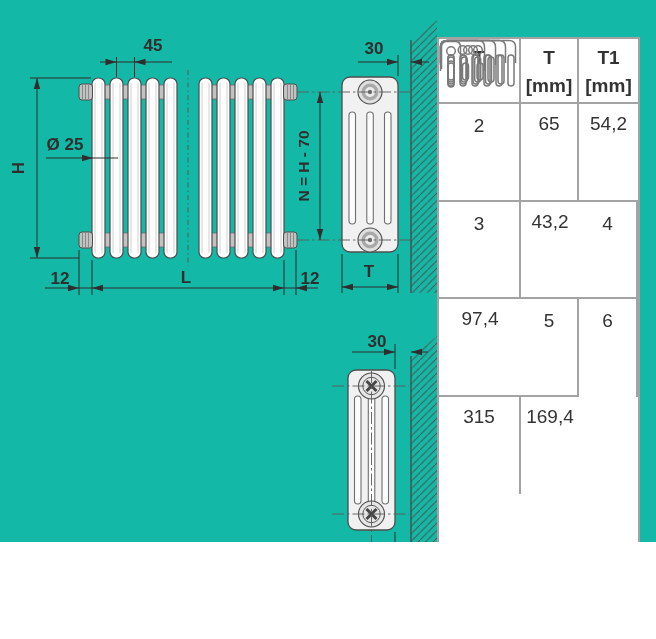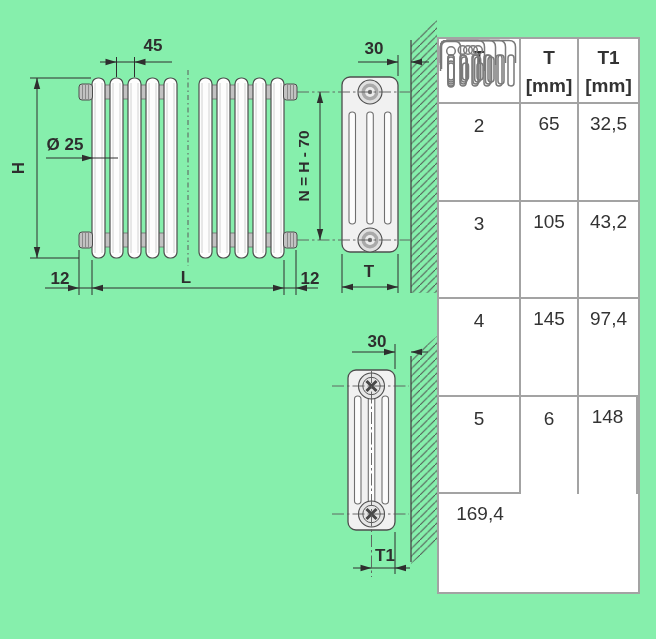--- a/index.html
+++ b/index.html
@@ -1,16 +1,16 @@
 <!DOCTYPE html>
 <html><head>
 <meta charset="utf-8">
 <style>
   html,body{margin:0;padding:0;background:#fff;}
-  #stage{position:relative;width:656px;height:639px;background:#86efac;overflow:hidden;
+  #stage{position:relative;width:656px;height:542px;background:#14b8a6;overflow:hidden;
          font-family:"Liberation Sans","DejaVu Sans",sans-serif;}
   svg{position:absolute;left:0;top:0;}
   svg text{fill:#2e2e2e;font-family:"Liberation Sans","DejaVu Sans",sans-serif;}
   .dim-label{font-size:17px;font-weight:700;}
   .dim-label-sm{font-size:15.5px;font-weight:700;}
 
   
   .spec-table{position:absolute;left:437px;top:37px;display:grid;
     grid-template-columns:82px 58px 59px;
     grid-template-rows:65px 97.6px 97.6px 97.6px 97.6px 97.6px;
@@ -265,51 +265,49 @@
     <span class="icon-svg">
           <svg width="24" height="56" viewBox="0 0 24 56">
       <path d="M2.5,30 V8 Q2.5,2.5 8,2.5 H16 Q21.5,2.5 21.5,8 V30" stroke="#7a7a7a" stroke-width="1.5" fill="none"></path>
       <circle cx="12" cy="12" r="4.3" stroke="#7a7a7a" stroke-width="1.5" fill="none"></circle>
       <rect x="9" y="22" width="6" height="26" rx="3" stroke="#7a7a7a" stroke-width="1.5" fill="none"></rect>
           </svg>
         </span>
     <span class="icon-num">2</span>
   </div>
   <div class="cell val">65</div>
-  <div class="cell val last-col">32,5</div>
+  <div class="cell val last-col">54,2</div>
 
   <div class="cell icon-cell">
     <span class="icon-svg">
           <svg width="47" height="45" viewBox="0 0 47 45">
     <path d="M1.5,32 V8 Q1.5,1.5 8,1.5 H39 Q45.5,1.5 45.5,8 V32" stroke="#7a7a7a" stroke-width="1.5" fill="none"></path>
     <circle cx="23.5" cy="11" r="4.3" stroke="#7a7a7a" stroke-width="1.5" fill="none"></circle>
             <rect x="9.0" y="24" width="6" height="17" rx="3" stroke="#7a7a7a" stroke-width="1.5" fill="none"></rect>
             <rect x="23.5" y="24" width="6" height="17" rx="3" stroke="#7a7a7a" stroke-width="1.5" fill="none"></rect>
             <rect x="38.0" y="24" width="6" height="17" rx="3" stroke="#7a7a7a" stroke-width="1.5" fill="none"></rect>
           </svg>
         </span>
     <span class="icon-num">3</span>
   </div>
-  <div class="cell val">105</div>
   <div class="cell val last-col">43,2</div>
 
   <div class="cell icon-cell">
     <span class="icon-svg">
           <svg width="58" height="47" viewBox="0 0 58 47">
     <path d="M1.5,26 V8 Q1.5,1.5 8,1.5 H50 Q56.5,1.5 56.5,8 V26" stroke="#7a7a7a" stroke-width="1.5" fill="none"></path>
     <circle cx="29" cy="11" r="4.3" stroke="#7a7a7a" stroke-width="1.5" fill="none"></circle>
             <rect x="9.0" y="18" width="6" height="25" rx="3" stroke="#7a7a7a" stroke-width="1.5" fill="none"></rect>
             <rect x="22.3" y="18" width="6" height="25" rx="3" stroke="#7a7a7a" stroke-width="1.5" fill="none"></rect>
             <rect x="35.7" y="18" width="6" height="25" rx="3" stroke="#7a7a7a" stroke-width="1.5" fill="none"></rect>
             <rect x="49.0" y="18" width="6" height="25" rx="3" stroke="#7a7a7a" stroke-width="1.5" fill="none"></rect>
           </svg>
         </span>
     <span class="icon-num">4</span>
   </div>
-  <div class="cell val">145</div>
   <div class="cell val last-col">97,4</div>
 
   <div class="cell icon-cell">
     <span class="icon-svg">
           <svg width="68" height="49" viewBox="0 0 68 49">
     <path d="M1.5,24 V8 Q1.5,1.5 8,1.5 H60 Q66.5,1.5 66.5,8 V24" stroke="#7a7a7a" stroke-width="1.5" fill="none"></path>
     <circle cx="34" cy="11" r="4.3" stroke="#7a7a7a" stroke-width="1.5" fill="none"></circle>
             <rect x="9.0" y="16" width="6" height="29" rx="3" stroke="#7a7a7a" stroke-width="1.5" fill="none"></rect>
             <rect x="21.5" y="16" width="6" height="29" rx="3" stroke="#7a7a7a" stroke-width="1.5" fill="none"></rect>
             <rect x="34.0" y="16" width="6" height="29" rx="3" stroke="#7a7a7a" stroke-width="1.5" fill="none"></rect>
@@ -328,17 +326,17 @@
             <rect x="9.0" y="16" width="6" height="31" rx="3" stroke="#7a7a7a" stroke-width="1.5" fill="none"></rect>
             <rect x="21.0" y="16" width="6" height="31" rx="3" stroke="#7a7a7a" stroke-width="1.5" fill="none"></rect>
             <rect x="33.0" y="16" width="6" height="31" rx="3" stroke="#7a7a7a" stroke-width="1.5" fill="none"></rect>
             <rect x="45.0" y="16" width="6" height="31" rx="3" stroke="#7a7a7a" stroke-width="1.5" fill="none"></rect>
             <rect x="57.0" y="16" width="6" height="31" rx="3" stroke="#7a7a7a" stroke-width="1.5" fill="none"></rect>
             <rect x="69.0" y="16" width="6" height="31" rx="3" stroke="#7a7a7a" stroke-width="1.5" fill="none"></rect>
           </svg>
         </span>
     <span class="icon-num">6</span>
   </div>
-  <div class="cell val last-row">148</div>
+  <div class="cell val last-row">315</div>
   <div class="cell val last-col last-row">169,4</div>
 </div>
 
 </div>
 
 </body></html>

